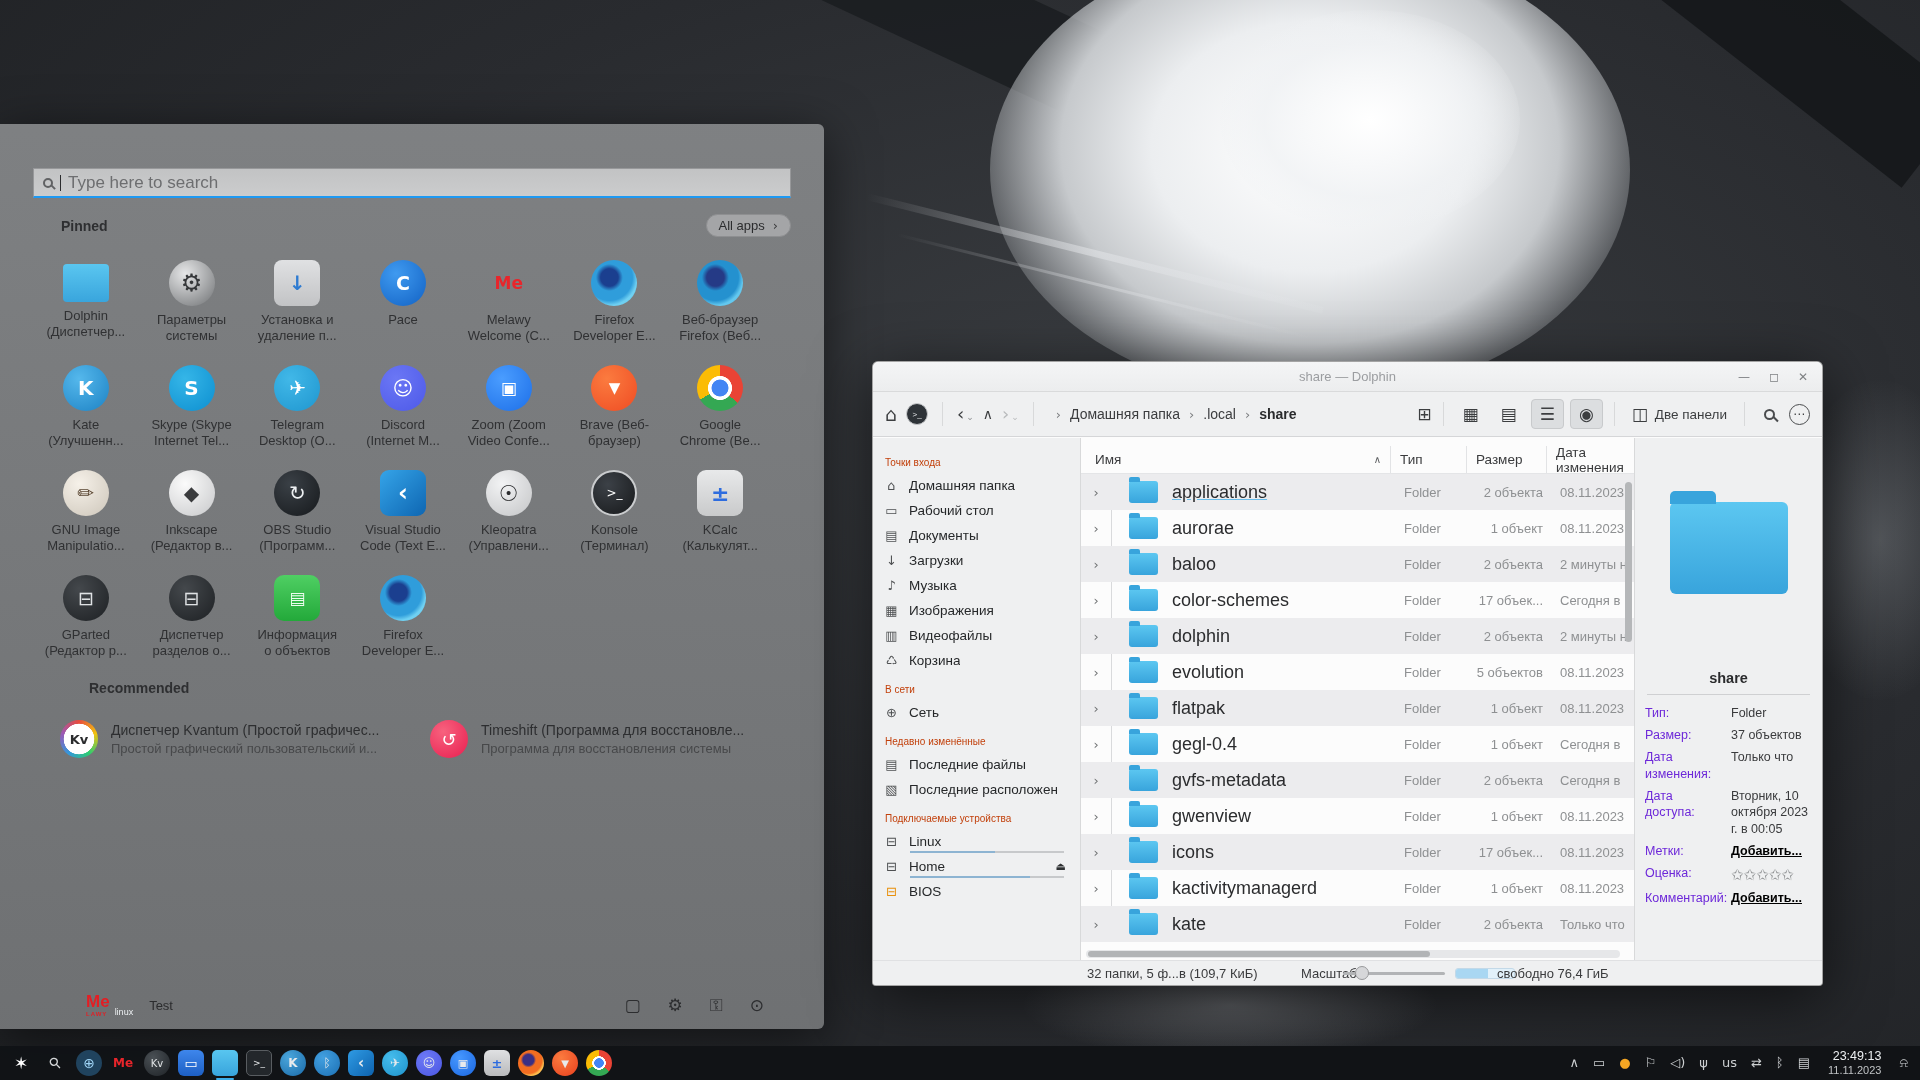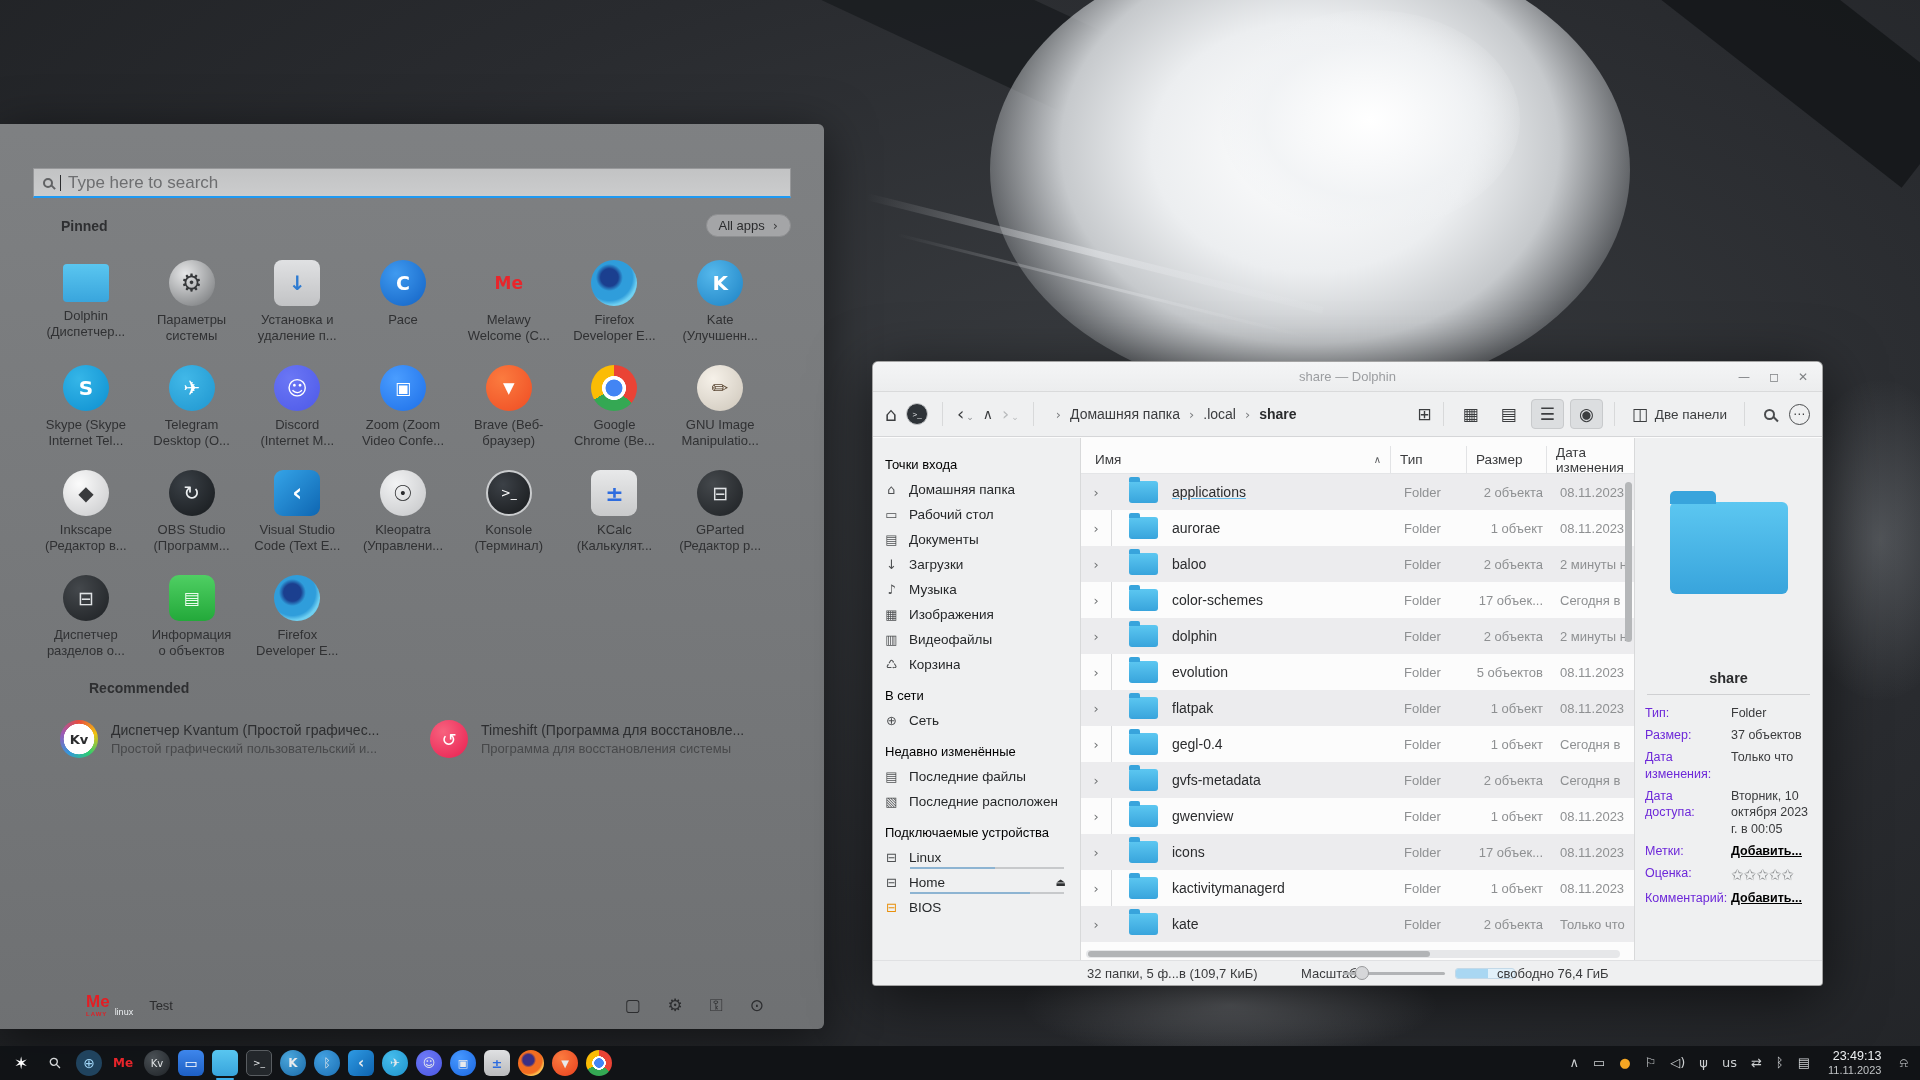--- a/index.html
+++ b/index.html
@@ -88,21 +88,21 @@
   .splitg { display:flex; align-items:center; gap:7px; padding:0 6px; }
   .splitlbl { font-size:13.5px; color:#3c3e40; }
   .magd { position:relative; width:11px; height:11px; border:2px solid #4a4c4e; border-radius:50%; margin:0 8px; }
   .magd::after { content:""; position:absolute; width:7px; height:2px; background:#4a4c4e; transform:rotate(45deg); right:-6px; bottom:-2px; }
   .overflowb { width:21px; height:21px; border:1.5px solid #4a4c4e; border-radius:50%; display:flex; align-items:center;
     justify-content:center; font-size:12px; color:#3c3e40; letter-spacing:1px; }
 
   .dcontent { position:absolute; top:76px; bottom:25px; left:0; right:0; display:flex; }
   
   .places { width:208px; background:#eff0f1; border-right:1px solid #d8d9da; padding:8px 0 0 10px; overflow:hidden; }
-  .sh { font-size:13px; color:#000000; margin:11px 0 5px 2px; }
+  .sh { font-size:10px; color:#c2410c; margin:11px 0 5px 2px; }
   .si { display:flex; align-items:center; gap:9px; height:25px; font-size:13.5px; color:#26282a; position:relative; padding-right:14px; cursor:default; }
   .picon { width:17px; text-align:center; font-size:13px; color:#4e5052; flex:none; font-family:"DejaVu Sans",sans-serif; }
   .plbl { white-space:nowrap; overflow:hidden; }
   .peject { margin-left:auto; font-size:11px; color:#2e3032; font-family:"DejaVu Sans",sans-serif; }
   .ptrack { position:absolute; left:27px; right:16px; bottom:1px; height:2px; background:#c7c9cb; display:none; }
   .pfill { display:block; height:2px; background:#8db4d2; }
 
   
   .view { flex:1; position:relative; background:#fcfcfc; overflow:hidden; padding-top:8px; }
   .vhead { height:28px; display:flex; align-items:center; color:#3a3b3d; font-size:13.5px; border-bottom:1px solid #e4e5e7; }
@@ -113,21 +113,21 @@
   .vh-date { flex:1; border-right:none; }
   .sortico { margin-left:auto; margin-right:9px; font-size:10px; color:#5a5c5e; }
   .rows { position:relative; }
   .rows::before { content:""; position:absolute; left:30px; top:0; bottom:0; width:1px; background:#d9dadc; }
   .frow { height:36px; display:flex; align-items:center; position:relative; }
   .frow:nth-of-type(odd) { background:#ececee; }
   .fchev { width:30px; text-align:center; font-size:13px; color:#6f7173; position:relative; z-index:1; flex:none; }
   .sfolder { width:29px; height:22px; background:linear-gradient(180deg,#5cc7f1,#38a4dc); border-radius:2px 3px 3px 3px;
     position:relative; margin:0 14px 0 18px; flex:none; }
   .sfolder::before { content:""; position:absolute; top:-4px; left:0; width:11px; height:5px; border-radius:2px 2px 0 0; background:#38a4dc; }
-  .fname { width:223px; font-size:14px; color:#2b2c2e; white-space:nowrap; overflow:hidden; flex:none; }
+  .fname { width:223px; font-size:18px; color:#2b2c2e; white-space:nowrap; overflow:hidden; flex:none; }
   .frow:first-of-type .fname { text-decoration:underline; text-decoration-color:rgba(61,174,233,.75); }
   .ftype { width:76px; padding-left:9px; color:#8e9092; flex:none; }
   .fsize { width:80px; padding-right:8px; text-align:right; color:#8e9092; flex:none; }
   .fdate { flex:1; padding-left:9px; color:#8e9092; white-space:nowrap; overflow:hidden; }
   .vscroll { position:absolute; right:2px; top:44px; width:7px; height:160px; border-radius:4px; background:#b5b7b9; }
   .hscroll { position:absolute; left:5px; right:14px; bottom:2px; height:8px; border-radius:4px; background:#e6e7e9; }
   .hthumb { position:absolute; left:2px; top:1px; width:64%; height:6px; border-radius:3px; background:#b2b4b6; }
 
   
   .ipanel { width:188px; background:#eff0f1; border-left:1px solid #d8d9da; padding:10px 10px 0; overflow:hidden; }
@@ -226,20 +226,27 @@
         <div class="albl">
           <span>Melawy</span>
           <span>Welcome (C...</span>
         </div>
       </div>
       <div class="acell">
         <div class="aico" style="background:radial-gradient(circle at 40% 38%,#1b3f8f 22%,#2f9ddb 34% 58%,#6fd0f2 70%);border-radius:50%"></div>
         <div class="albl">
           <span>Firefox</span>
           <span>Developer E...</span>
+        </div>
+      </div>
+      <div class="acell">
+        <div class="aico" style="background:radial-gradient(circle at 40% 38%,#253a86 22%,#2491cf 34% 58%,#63c8ef 70%);border-radius:50%"></div>
+        <div class="albl">
+          <span>Веб-браузер</span>
+          <span>Firefox (Веб...</span>
         </div>
       </div>
       <div class="acell">
         <div class="aico" style="background:radial-gradient(circle at 35% 30%,#55b8ec,#1d82c4);border-radius:50%;font-weight:bold">K</div>
         <div class="albl">
           <span>Kate</span>
           <span>(Улучшенн...</span>
         </div>
       </div>
       <div class="acell">

